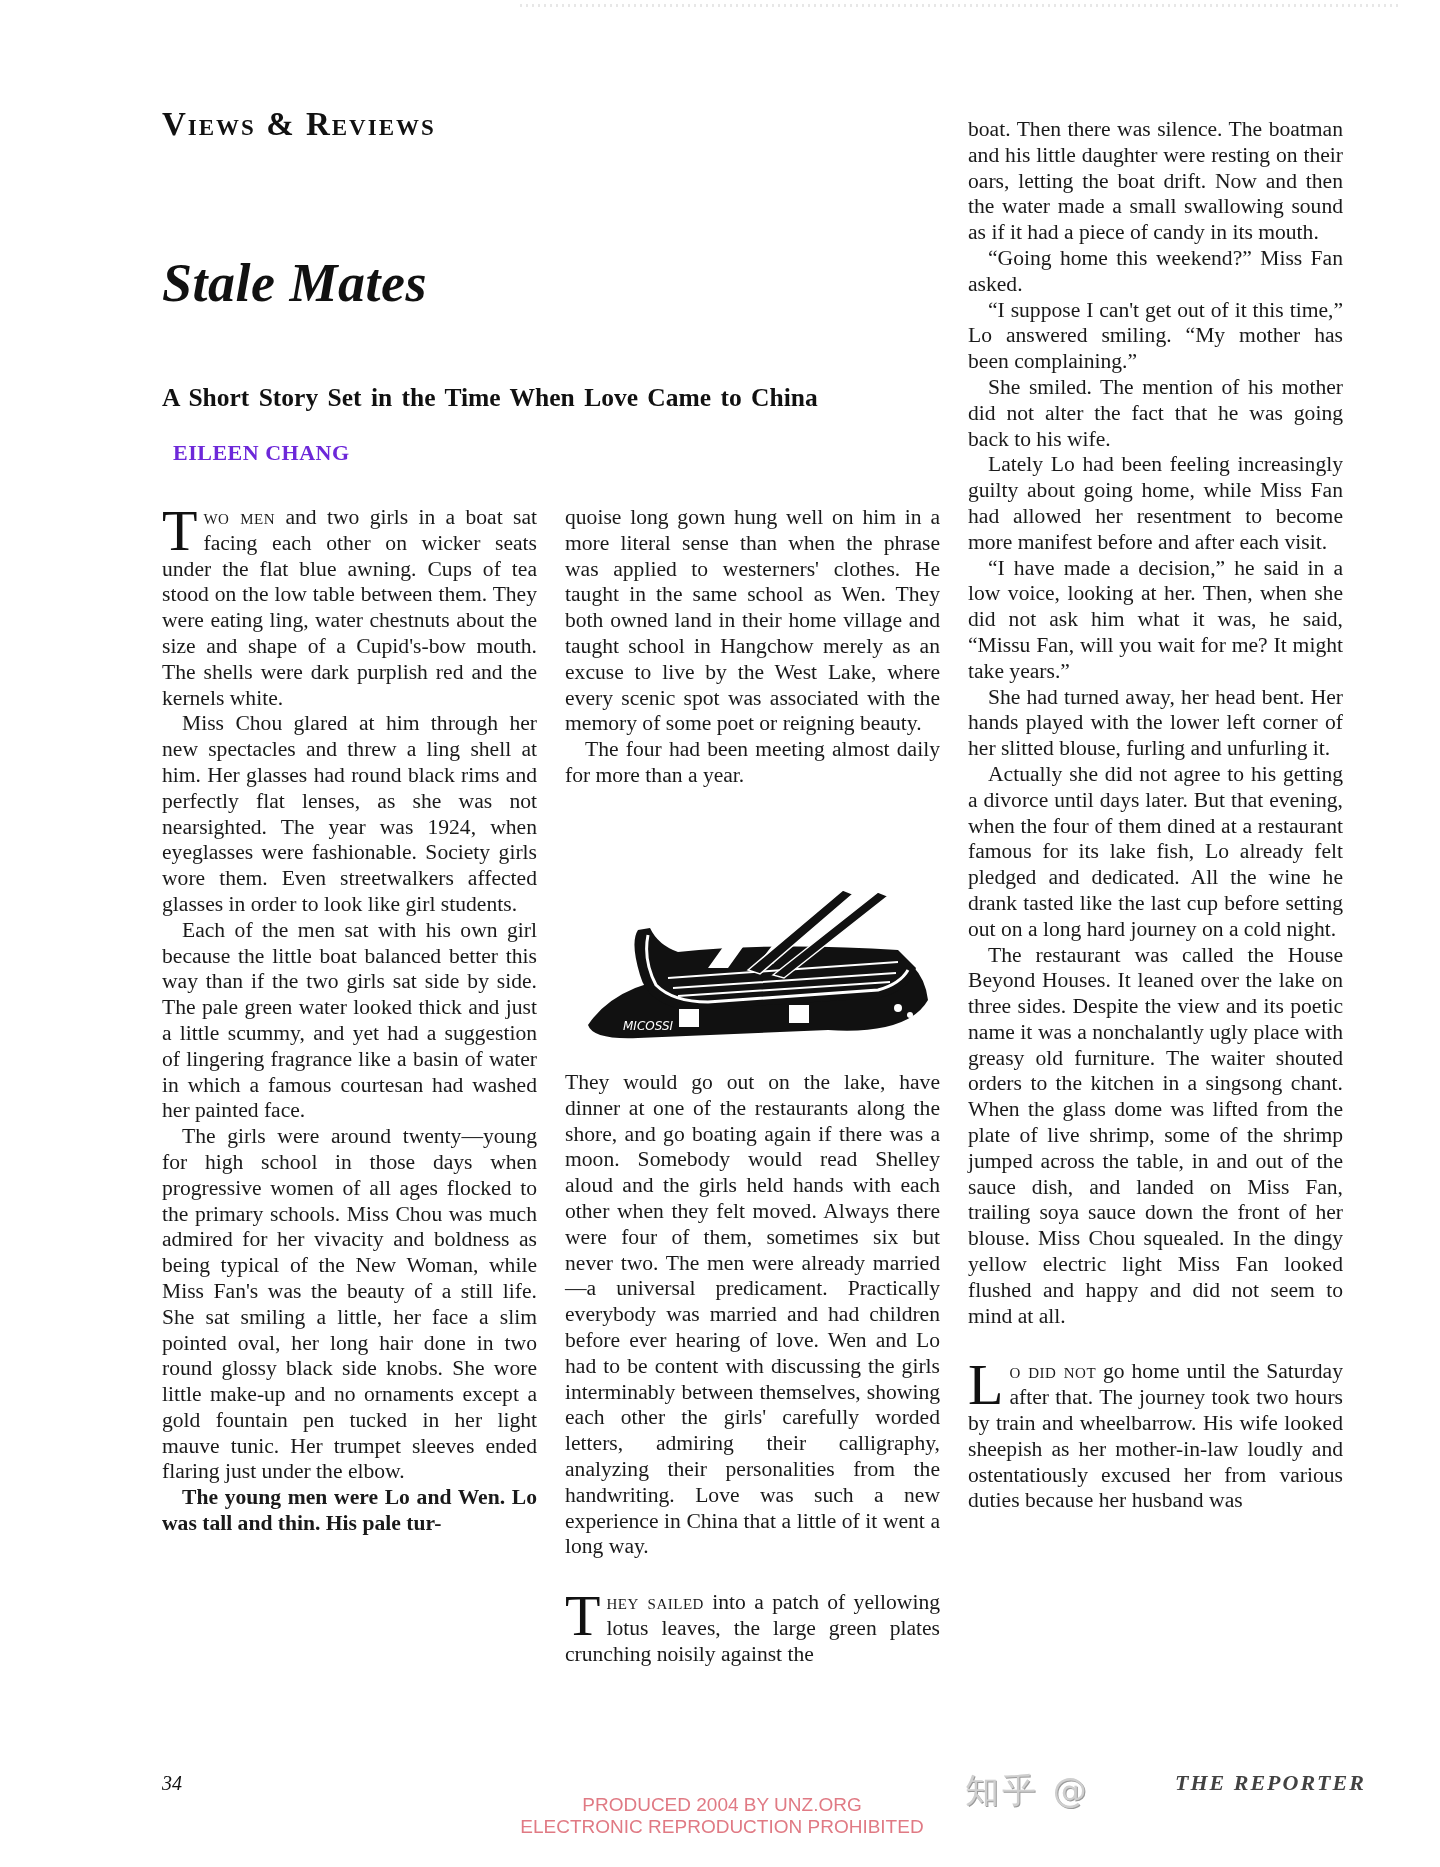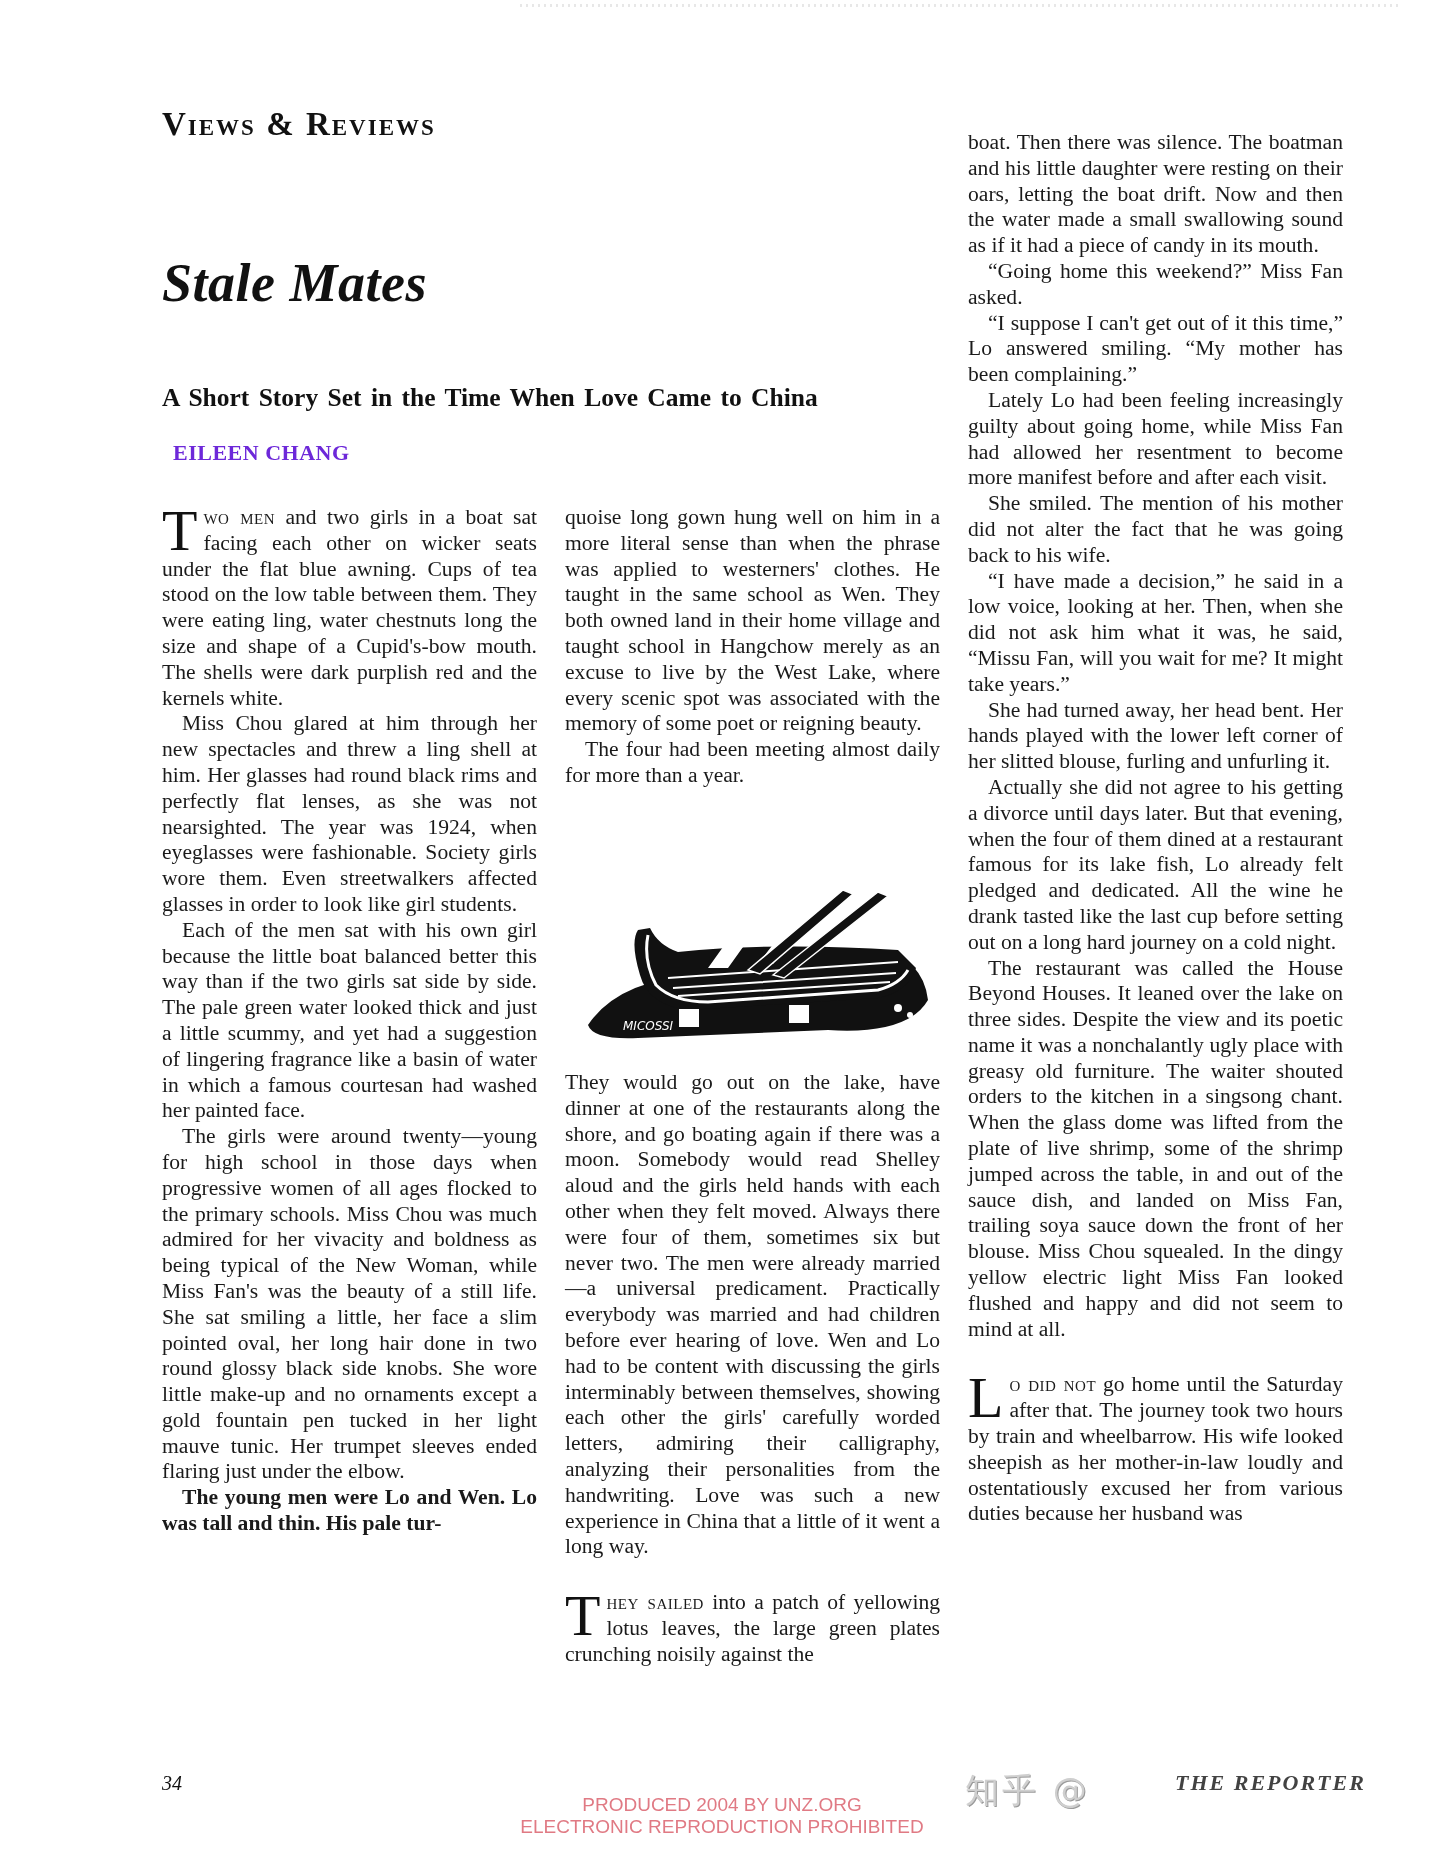--- a/index.html
+++ b/index.html
@@ -35,21 +35,21 @@
   .col {
     position: absolute; width: 375px;
     font-size: 21.6px; line-height: 25.8px; text-align: justify;
     hyphens: manual; color: #1a1a1a;
   }
   .col p { margin: 0; text-indent: 20px; }
   .col p.noindent { text-indent: 0; }
   .col1 { left: 162px; top: 505px; }
   .col2 { left: 565px; top: 505px; }
   .col2b { left: 565px; top: 1070px; }
-  .col3 { left: 968px; top: 117px; margin-top: 13px; }
+  .col3 { left: 968px; top: 117px; }
   .dropcap {
     float: left; font-size: 58px; line-height: 46px; padding: 3px 6px 0 0;
     font-weight: normal; color: #111;
   }
   .sc { font-variant: small-caps; letter-spacing: 0.5px; }
   .gap { height: 30px; }
   .boat {
     position: absolute; left: 578px; top: 880px; width: 355px; height: 160px;
   }
   .page-num {
@@ -77,21 +77,21 @@
 
 <div class="scan-noise"></div>
 
 <div class="section-head">Views &amp; Reviews</div>
 <div class="title">Stale Mates</div>
 <div class="subtitle">A Short Story Set in the Time When Love Came to China</div>
 <div class="byline">EILEEN CHANG</div>
 
 <div class="col col1">
   <p class="noindent">
-    <span class="dropcap">T</span><span class="sc">wo men</span><span> and two girls in a boat sat facing each other on wicker seats under the flat blue awning. Cups of tea stood on the low table between them. They were eating ling, water chestnuts long the size and shape of a Cupid's-bow mouth. The shells were dark purplish red and the kernels white.</span>
+    <span class="dropcap">T</span><span class="sc">wo men</span><span> and two girls in a boat sat facing each other on wicker seats under the flat blue awning. Cups of tea stood on the low table between them. They were eating ling, water chestnuts about the size and shape of a Cupid's-bow mouth. The shells were dark purplish red and the kernels white.</span>
   </p>
   <p>Miss Chou glared at him through her new spectacles and threw a ling shell at him. Her glasses had round black rims and perfectly flat lenses, as she was not nearsighted. The year was 1924, when eyeglasses were fashionable. Society girls wore them. Even streetwalkers affected glasses in order to look like girl students.</p>
   <p>Each of the men sat with his own girl because the little boat balanced better this way than if the two girls sat side by side. The pale green water looked thick and just a little scummy, and yet had a suggestion of lingering fragrance like a basin of water in which a famous courtesan had washed her painted face.</p>
   <p>The girls were around twenty—young for high school in those days when progressive women of all ages flocked to the primary schools. Miss Chou was much admired for her vivacity and boldness as being typical of the New Woman, while Miss Fan's was the beauty of a still life. She sat smiling a little, her face a slim pointed oval, her long hair done in two round glossy black side knobs. She wore little make-up and no ornaments except a gold fountain pen tucked in her light mauve tunic. Her trumpet sleeves ended flaring just under the elbow.</p>
   <p style="font-weight:bold">The young men were Lo and Wen. Lo was tall and thin. His pale tur-</p>
 </div>
 
 <div class="col col2">
   <p class="noindent">quoise long gown hung well on him in a more literal sense than when the phrase was applied to westerners' clothes. He taught in the same school as Wen. They both owned land in their home village and taught school in Hangchow merely as an excuse to live by the West Lake, where every scenic spot was associated with the memory of some poet or reigning beauty.</p>
   <p>The four had been meeting almost daily for more than a year.</p>
@@ -117,22 +117,22 @@
   <div class="gap"></div>
   <p class="noindent">
     <span class="dropcap">T</span><span class="sc">hey sailed</span><span> into a patch of yellowing lotus leaves, the large green plates crunching noisily against the</span>
   </p>
 </div>
 
 <div class="col col3">
   <p class="noindent">boat. Then there was silence. The boatman and his little daughter were resting on their oars, letting the boat drift. Now and then the water made a small swallowing sound as if it had a piece of candy in its mouth.</p>
   <p>“Going home this weekend?” Miss Fan asked.</p>
   <p>“I suppose I can't get out of it this time,” Lo answered smiling. “My mother has been complaining.”</p>
+  <p>She smiled. The mention of his mother did not alter the fact that he was going back to his wife.</p>
   <p>Lately Lo had been feeling increasingly guilty about going home, while Miss Fan had allowed her resentment to become more manifest before and after each visit.</p>
-  <p>She smiled. The mention of his mother did not alter the fact that he was going back to his wife.</p>
   <p>“I have made a decision,” he said in a low voice, looking at her. Then, when she did not ask him what it was, he said, “Missu Fan, will you wait for me? It might take years.”</p>
   <p>She had turned away, her head bent. Her hands played with the lower left corner of her slitted blouse, furling and unfurling it.</p>
   <p>Actually she did not agree to his getting a divorce until days later. But that evening, when the four of them dined at a restaurant famous for its lake fish, Lo already felt pledged and dedicated. All the wine he drank tasted like the last cup before setting out on a long hard journey on a cold night.</p>
   <p>The restaurant was called the House Beyond Houses. It leaned over the lake on three sides. Despite the view and its poetic name it was a nonchalantly ugly place with greasy old furniture. The waiter shouted orders to the kitchen in a singsong chant. When the glass dome was lifted from the plate of live shrimp, some of the shrimp jumped across the table, in and out of the sauce dish, and landed on Miss Fan, trailing soya sauce down the front of her blouse. Miss Chou squealed. In the dingy yellow electric light Miss Fan looked flushed and happy and did not seem to mind at all.</p>
   <div class="gap"></div>
   <p class="noindent">
     <span class="dropcap">L</span><span class="sc">o did not</span><span> go home until the Saturday after that. The journey took two hours by train and wheelbarrow. His wife looked sheepish as her mother-in-law loudly and ostentatiously excused her from various duties because her husband was</span>
   </p>
 </div>
 

